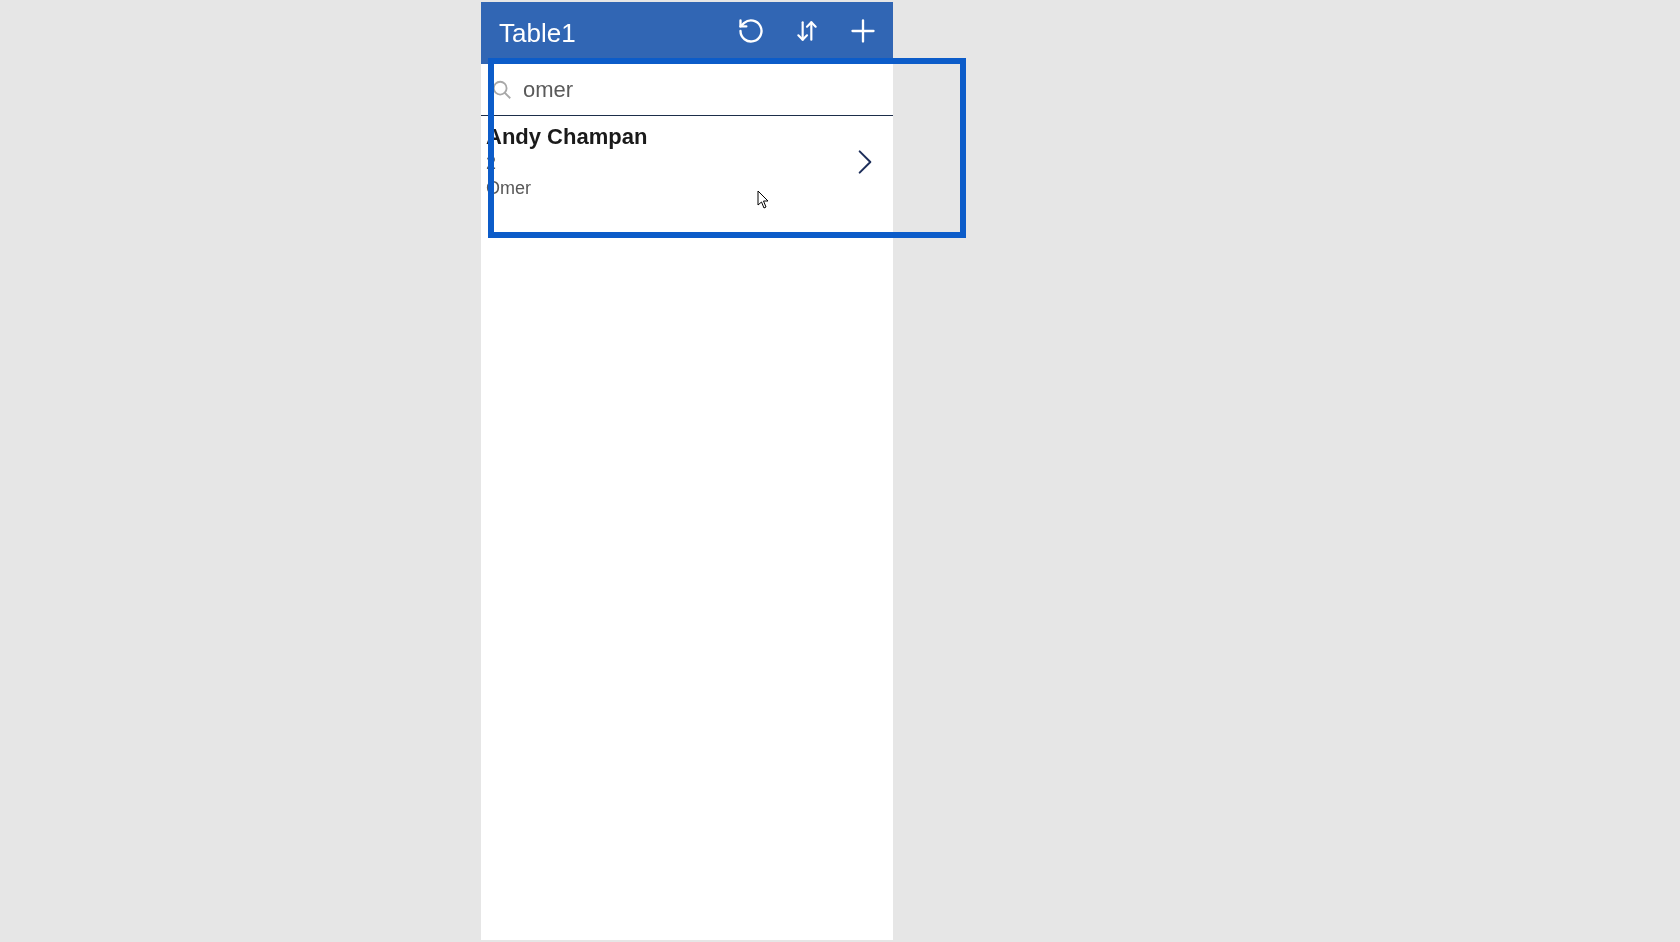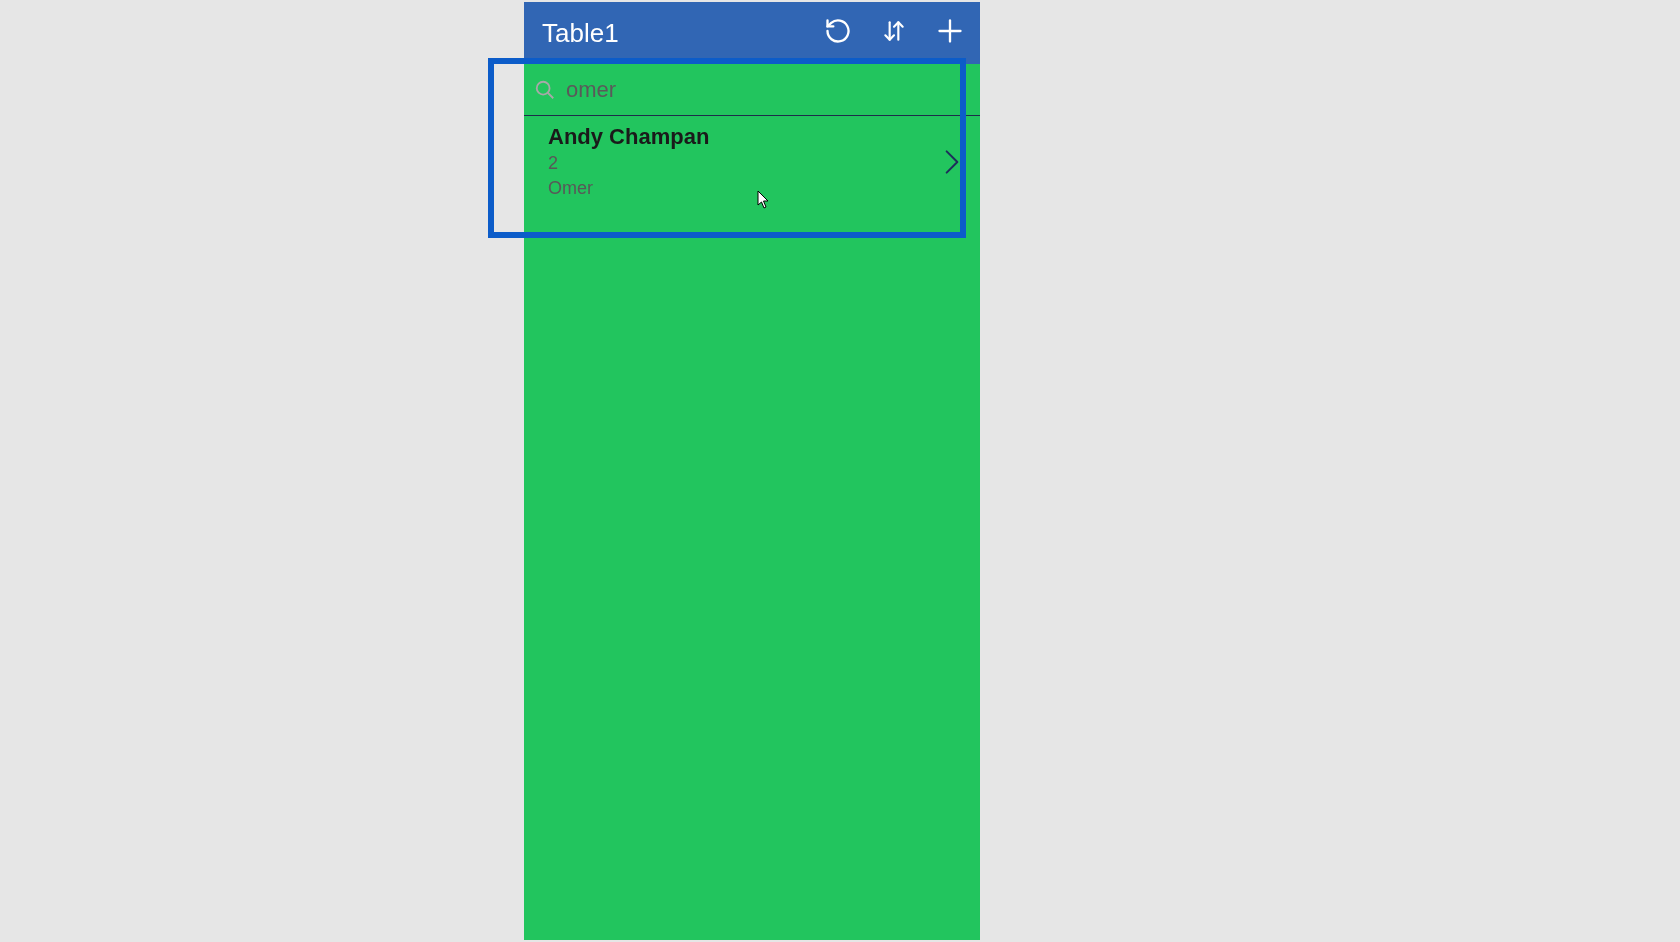--- a/index.html
+++ b/index.html
@@ -19,25 +19,25 @@
       position: absolute;
       left: 8px;
       top: 8px;
       right: 8px;
       bottom: 8px;
       background: #e6e6e6;
       border-radius: 6px;
     }
     .app-container {
       position: absolute;
-      left: 524px;
+      left: 481px;
       top: 2px;
-      width: 456px;
+      width: 412px;
       height: 938px;
-      background: #22c55e;
+      background: #ffffff;
     }
     .header {
       background: #3166b4;
       height: 62px;
       display: flex;
       align-items: center;
       justify-content: space-between;
       padding: 0 14px 0 18px;
       color: #ffffff;
     }
@@ -91,21 +91,21 @@
       font-size: 22px;
       font-family: inherit;
       color: #5a5a5a;
       background: transparent;
       padding-left: 6px;
     }
     .list-item {
       display: flex;
       align-items: center;
       justify-content: space-between;
-      padding: 8px 14px 10px 24px;
+      padding: 8px 14px 10px 5px;
       cursor: pointer;
       min-height: 92px;
     }
     .list-item-content {
       display: flex;
       flex-direction: column;
       gap: 2px;
     }
     .item-title {
       font-size: 22px;

